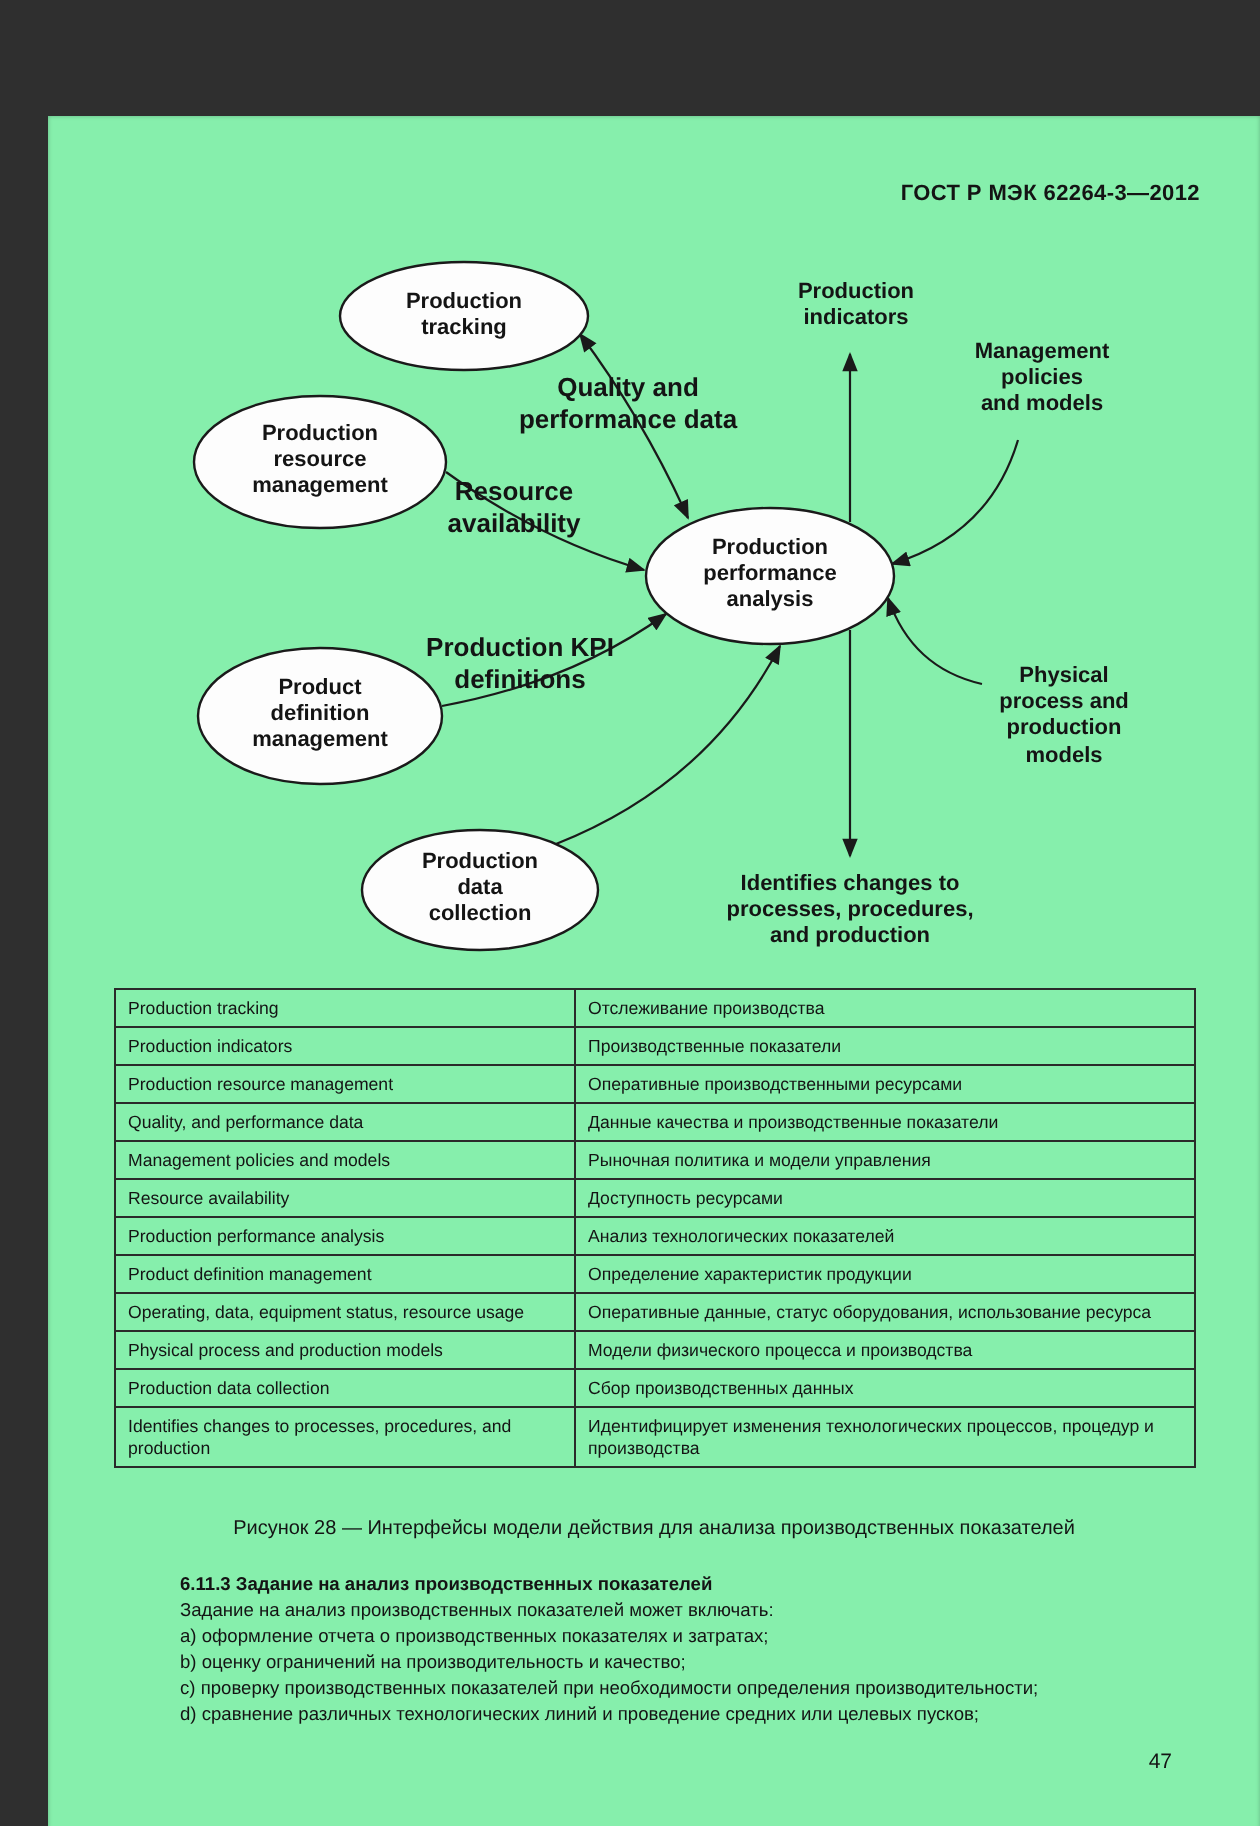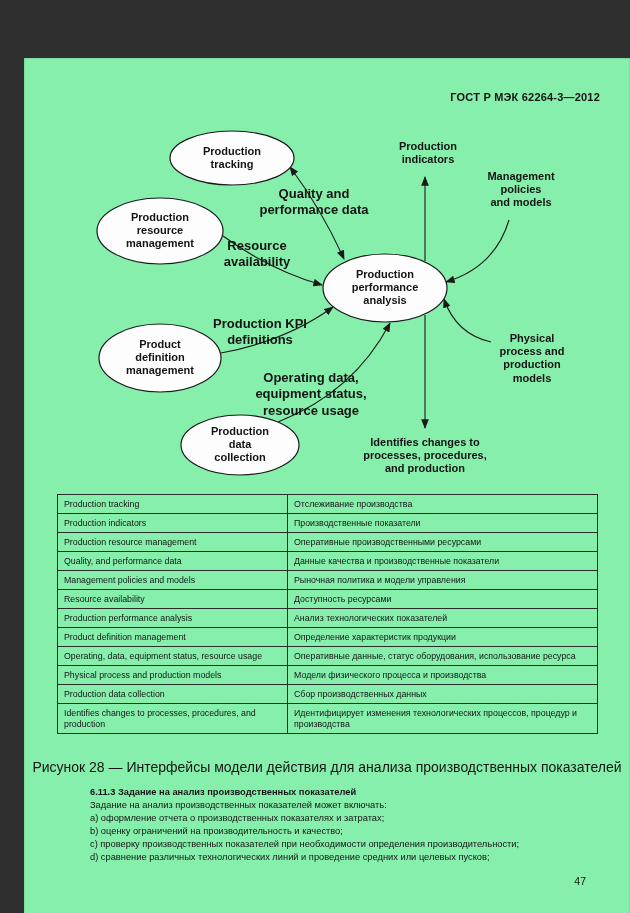--- a/index.html
+++ b/index.html
@@ -32,21 +32,21 @@
   .node-label, .side-label { font-weight:bold; font-size:11px; line-height:1.2; }
   .arrow-label { font-weight:bold; font-size:13px; line-height:1.25; }
   .xtable {
     position:absolute; left:33px; top:436px; width:541px;
     border-collapse:collapse; font-size:8.8px; line-height:1.25;
   }
   .xtable td { border:1px solid #2a2a2a; padding:4px 6px 3px; vertical-align:top; }
   .xtable td.en { width:230px; }
   .fig-caption {
     position:absolute; top:701px; left:0; width:100%;
-    text-align:center; font-size:14px;
+    text-align:center; font-size:10px;
   }
   .section {
     position:absolute; left:66px; top:728px; width:516px;
     font-size:9.3px; line-height:1.4;
   }
   .section .heading { font-weight:bold; }
   .page-number { position:absolute; top:817px; right:44px; font-size:10.5px; }
 </style>
 </head>
 <body>
@@ -108,23 +108,20 @@
     <div class="dlabel side-label" style="left:371px; top:316px;">Identifies changes to
 processes, procedures,
 and production</div>
 
     <div class="dlabel arrow-label" style="left:260px; top:66px;">Quality and
 performance data</div>
     <div class="dlabel arrow-label" style="left:203px; top:118px;">Resource
 availability</div>
     <div class="dlabel arrow-label" style="left:206px; top:196px;">Production KPI
 definitions</div>
-    <div class="dlabel arrow-label" style="left:257px; top:250px;">Operating data,
-equipment status,
-resource usage</div>
   </div>
 
   <table class="xtable">
     <tbody>
       <tr>
         <td class="en">Production tracking</td>
         <td>Отслеживание производства</td>
       </tr>
       <tr>
         <td class="en">Production indicators</td>

